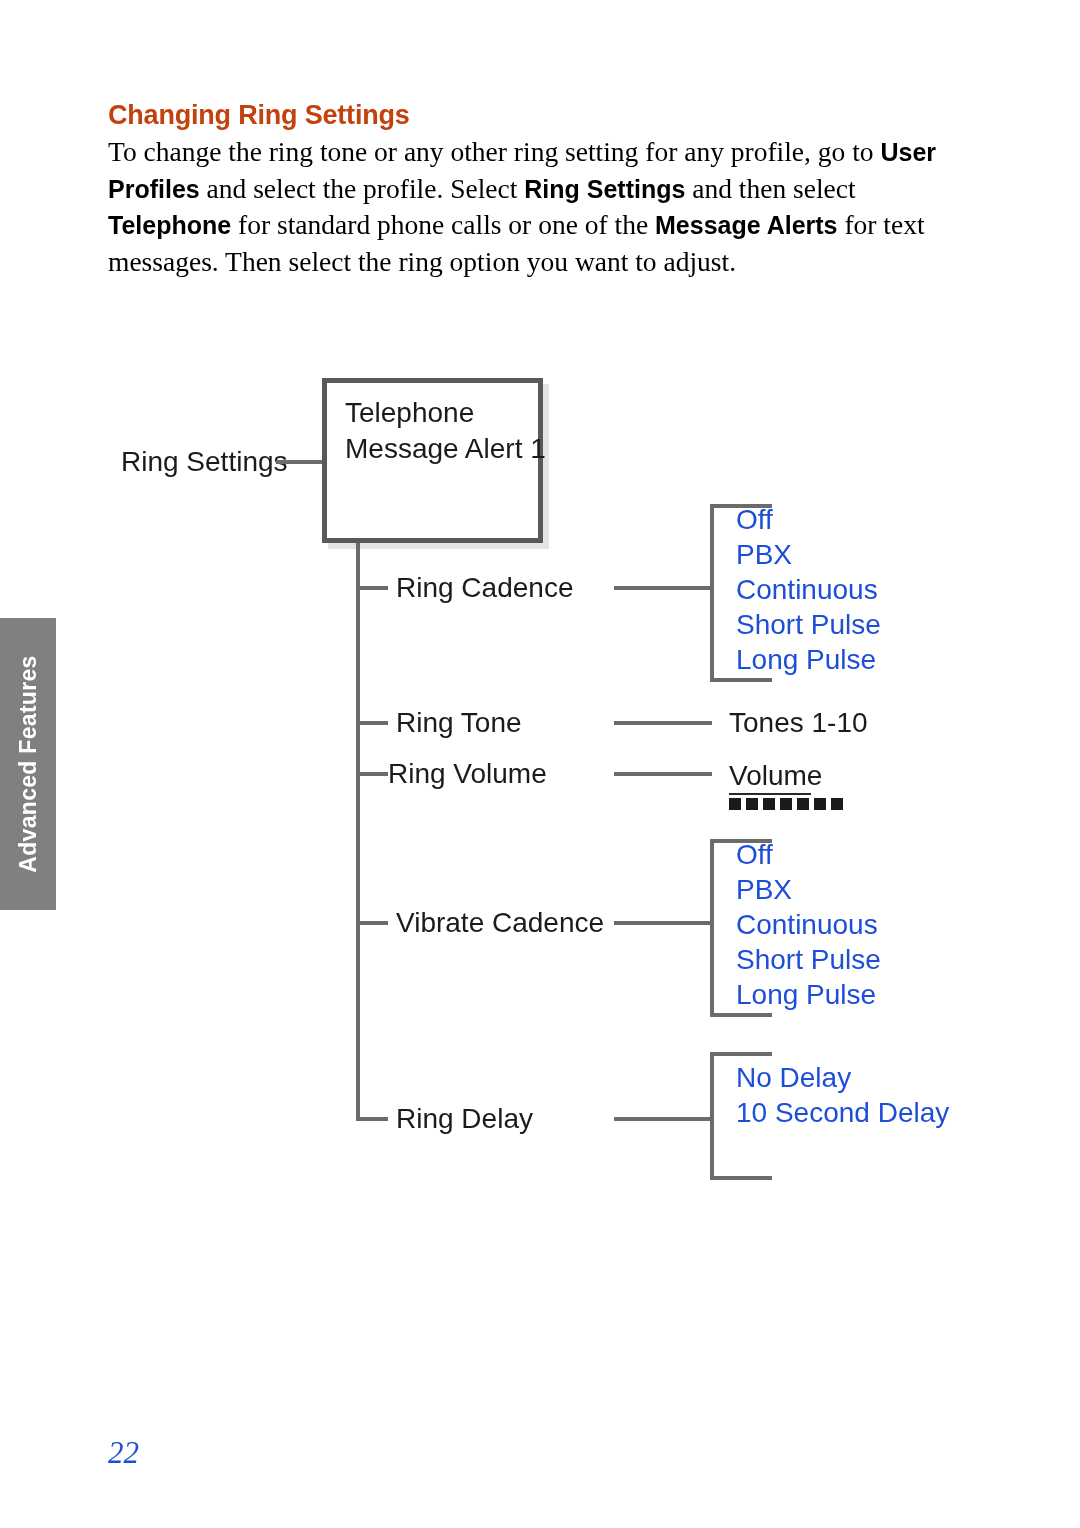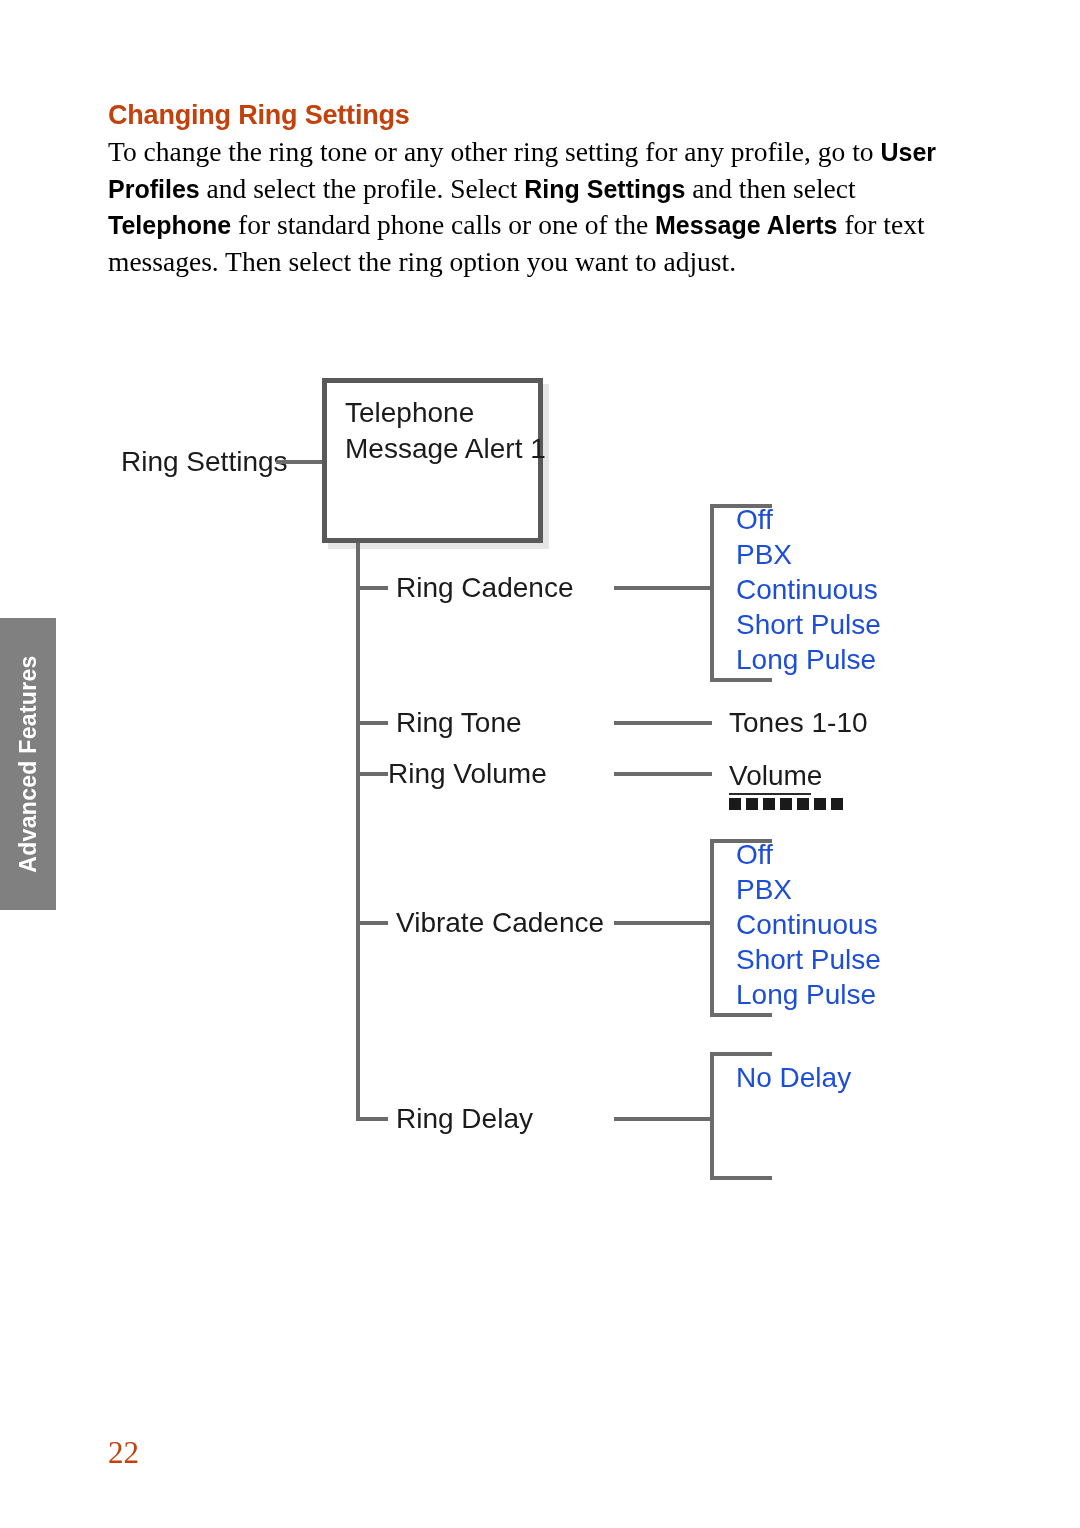--- a/index.html
+++ b/index.html
@@ -51,21 +51,22 @@
     font-weight:bold;
     font-size:23px;
     letter-spacing:0.3px;
   }
 
   
   #page-number{
     position:absolute;left:108px;top:1435px;
     font-family:"Liberation Serif", serif;
     font-size:31px;
-    color:#c2410c;
+    color:#1d4ed8;
+    font-style:italic;
   }
 
   
   #diagram{
     position:absolute;left:0;top:0;width:1080px;height:1528px;
   }
   .dg-text{
     position:absolute;
     font-family:"Liberation Sans", sans-serif;
     font-size:28px;
@@ -210,18 +211,19 @@
       <div>Long Pulse</div>
     </div>
   </div>
 
   <div class="bracket" style="left:710px;top:1052px;">
     <div class="bk-v" style="height:128px;"></div>
     <div class="bk-top"></div>
     <div class="bk-bot" style="top:124px;"></div>
     <div class="opt-list" style="top:8px;">
       <div>No Delay</div>
+      <div>10 Second Delay</div>
     </div>
   </div>
 
 </div>
 
 <div id="page-number">22</div>
 
 </body></html>

